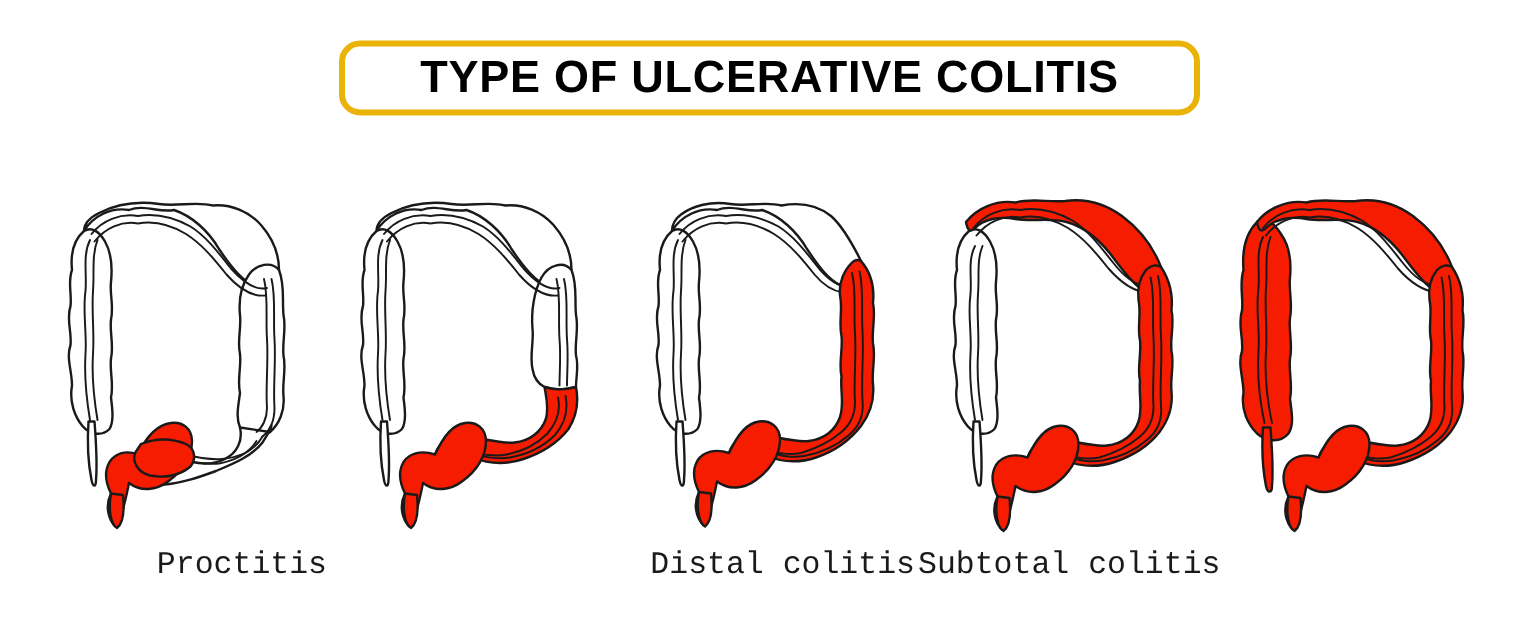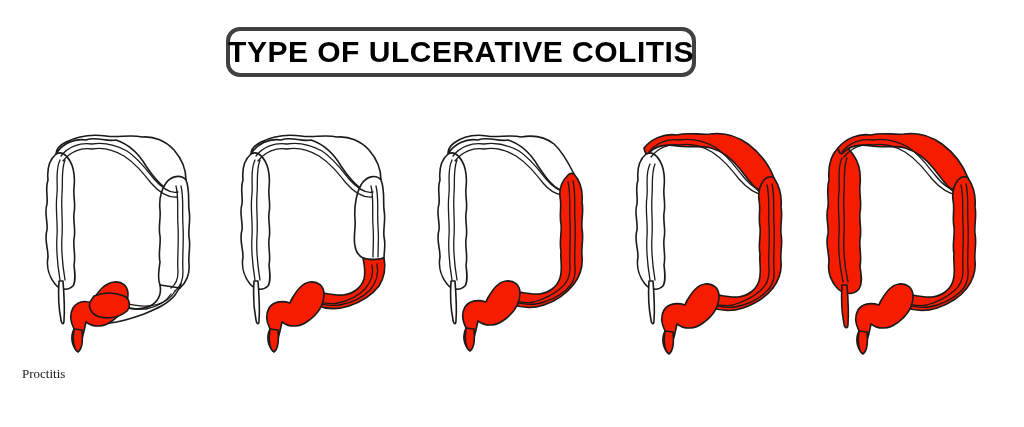--- a/index.html
+++ b/index.html
@@ -14,24 +14,24 @@
     overflow: hidden;
     font-family: "Liberation Sans", sans-serif;
     -webkit-font-smoothing: antialiased;
   }
 
   
   #title-banner {
     position: absolute;
     left: 226px;
     top: 27px;
-    width: 470px;
+    width: 574px;
     height: 50px;
     box-sizing: border-box;
-    border: 4px solid #404040;
+    border: 4px solid #eab308;
     border-radius: 14px;
     background: #ffffff;
     display: flex;
     align-items: center;
     justify-content: center;
   }
   #title-text {
     font-family: "Liberation Sans", sans-serif;
     font-size: 30px;
     font-weight: bold;
@@ -62,23 +62,23 @@
     transform: translateX(-50%);
     width: 172px;
     height: 240px;
     display: block;
   }
   .colon-label {
     position: absolute;
     left: 0;
     top: 248px;
     width: 100%;
-    text-align: left;
-    font-family: Liberation Serif, serif;
-    font-size: 13px;
+    text-align: right;
+    font-family: Liberation Mono, monospace;
+    font-size: 21px;
     font-weight: normal;
     color: #1a1a1a;
     white-space: nowrap;
   }
 </style>
 </head>
 <body>
 
 <div id="title-banner">
   <span id="title-text">TYPE OF ULCERATIVE COLITIS</span>
@@ -162,20 +162,21 @@
         <path fill="#F51C00" d="M148 56 C155 64 157 74 156 84 C158 93 155 102 156 111 C158 120 155 129 156 138 C157 148 154 158 148 166 C141 175 130 183 118 187 C106 191 95 190 85 186 C75 182 66 180 60 184 C63 175 71 171 81 172 C92 173 103 177 113 176 C123 175 131 169 134 160 C137 151 134 142 135 133 C133 124 136 115 135 106 C133 97 136 88 134 79 C133 70 137 62 142 57 C144 55 146 55 148 56 Z"></path>
         <g fill="none" stroke="#1a1a1a" stroke-width="1.3">
           <path d="M147 63 C150 75 148 89 149 103 C150 119 148 135 149 149 C150 159 146 167 140 172 C132 179 121 184 110 186 C99 188 89 184 79 182 C70 180 63 182 59 188"></path>
           <path d="M142 64 C145 76 143 90 144 104 C145 120 143 136 144 150 C144 158 141 165 135 170 C128 176 118 181 108 184 C98 186 88 183 79 181 C70 179 63 181 59 187"></path>
         </g>
 
         <path fill="#F51C00" d="M60 184 C51 181 43 183 39 189 C35 196 37 204 40 210 C36 218 38 227 43 232 C48 223 50 213 52 203 C60 209 70 208 78 202 C88 195 94 185 94 175 C94 167 88 162 80 163 C72 164 66 171 60 184 Z"></path>
         <path fill="#F51C00" d="M40 210 C38 221 40 231 44 233 C48 230 49 221 48 211 Z"></path>
       </g>
     </svg>
+    <div class="colon-label">Distal colitis</div>
   </div>
 
   <div class="colon-figure" style="left:612px;">
     <svg class="colon-svg" viewBox="0 0 172 240">
       <g stroke="#1a1a1a" stroke-width="1.6" stroke-linejoin="round" stroke-linecap="round">
 
         <path fill="#ffffff" d="M22 36 C15 42 13 52 14 62 C11 70 14 78 13 86 C10 95 14 103 13 112 C10 121 14 129 14 139 C12 150 16 160 21 166 C26 172 34 173 39 168 C42 163 41 155 40 147 C42 138 39 130 40 121 C42 112 39 104 40 95 C42 86 39 78 40 70 C41 60 40 50 36 43 C32 36 27 33 22 36 Z"></path>
         <path fill="#ffffff" d="M25 163 C24 178 25 192 27 202 C28 207 30 207 30 202 C31 190 30 176 29 163 Z"></path>
         <g fill="none" stroke="#1a1a1a" stroke-width="1.3">
           <path d="M26 46 C21 56 24 66 23 78 C21 92 24 104 23 118 C22 134 24 150 26 162"></path>
@@ -191,20 +192,21 @@
         <path fill="#F51C00" d="M150 60 C156 69 158 79 157 89 C159 98 156 107 157 116 C159 125 156 134 157 143 C158 153 155 162 149 170 C142 179 131 186 119 190 C107 194 96 193 86 189 C76 185 67 183 61 187 C64 178 72 174 82 175 C93 176 104 180 114 179 C124 178 132 172 135 163 C138 154 135 145 136 136 C134 127 137 118 136 109 C134 100 137 91 135 82 C134 74 136 67 140 62 C143 59 147 58 150 60 Z"></path>
         <g fill="none" stroke="#1a1a1a" stroke-width="1.3">
           <path d="M148 66 C151 78 149 92 150 106 C151 122 149 138 150 152 C151 162 147 170 141 175 C133 182 122 187 111 189 C100 191 90 187 80 185 C71 183 64 185 60 191"></path>
           <path d="M143 67 C146 79 144 93 145 107 C146 123 144 139 145 153 C145 161 142 168 136 173 C129 179 119 184 109 187 C99 189 89 186 80 184 C71 182 64 184 60 190"></path>
         </g>
 
         <path fill="#F51C00" d="M61 187 C52 184 44 186 40 192 C36 199 38 207 41 213 C37 221 39 230 44 235 C49 226 51 216 53 206 C61 212 71 211 79 205 C89 198 95 188 95 178 C95 170 89 165 81 166 C73 167 67 174 61 187 Z"></path>
         <path fill="#F51C00" d="M41 213 C39 224 41 234 45 236 C49 233 50 224 49 214 Z"></path>
       </g>
     </svg>
+    <div class="colon-label">Subtotal colitis</div>
   </div>
 
   <div class="colon-figure" style="left:806px;">
     <svg class="colon-svg" viewBox="0 0 172 240">
       <g stroke="#1a1a1a" stroke-width="1.6" stroke-linejoin="round" stroke-linecap="round">
 
         <path fill="#F51C00" d="M20 30 C12 38 10 50 11 62 C8 71 11 80 10 89 C7 98 11 107 10 116 C7 125 11 134 11 144 C9 155 14 165 20 171 C27 177 36 177 41 171 C45 165 43 156 42 148 C44 139 41 130 42 121 C44 112 41 103 42 94 C44 85 41 76 42 67 C43 56 41 45 36 38 C31 30 25 26 20 30 Z"></path>
         <path fill="#F51C00" d="M24 167 C23 182 24 196 26 206 C27 211 30 211 30 206 C31 194 30 180 29 167 Z"></path>
         <g fill="none" stroke="#1a1a1a" stroke-width="1.3">
           <path d="M24 40 C19 50 22 62 21 74 C19 88 22 102 21 116 C20 132 22 150 25 164"></path>

